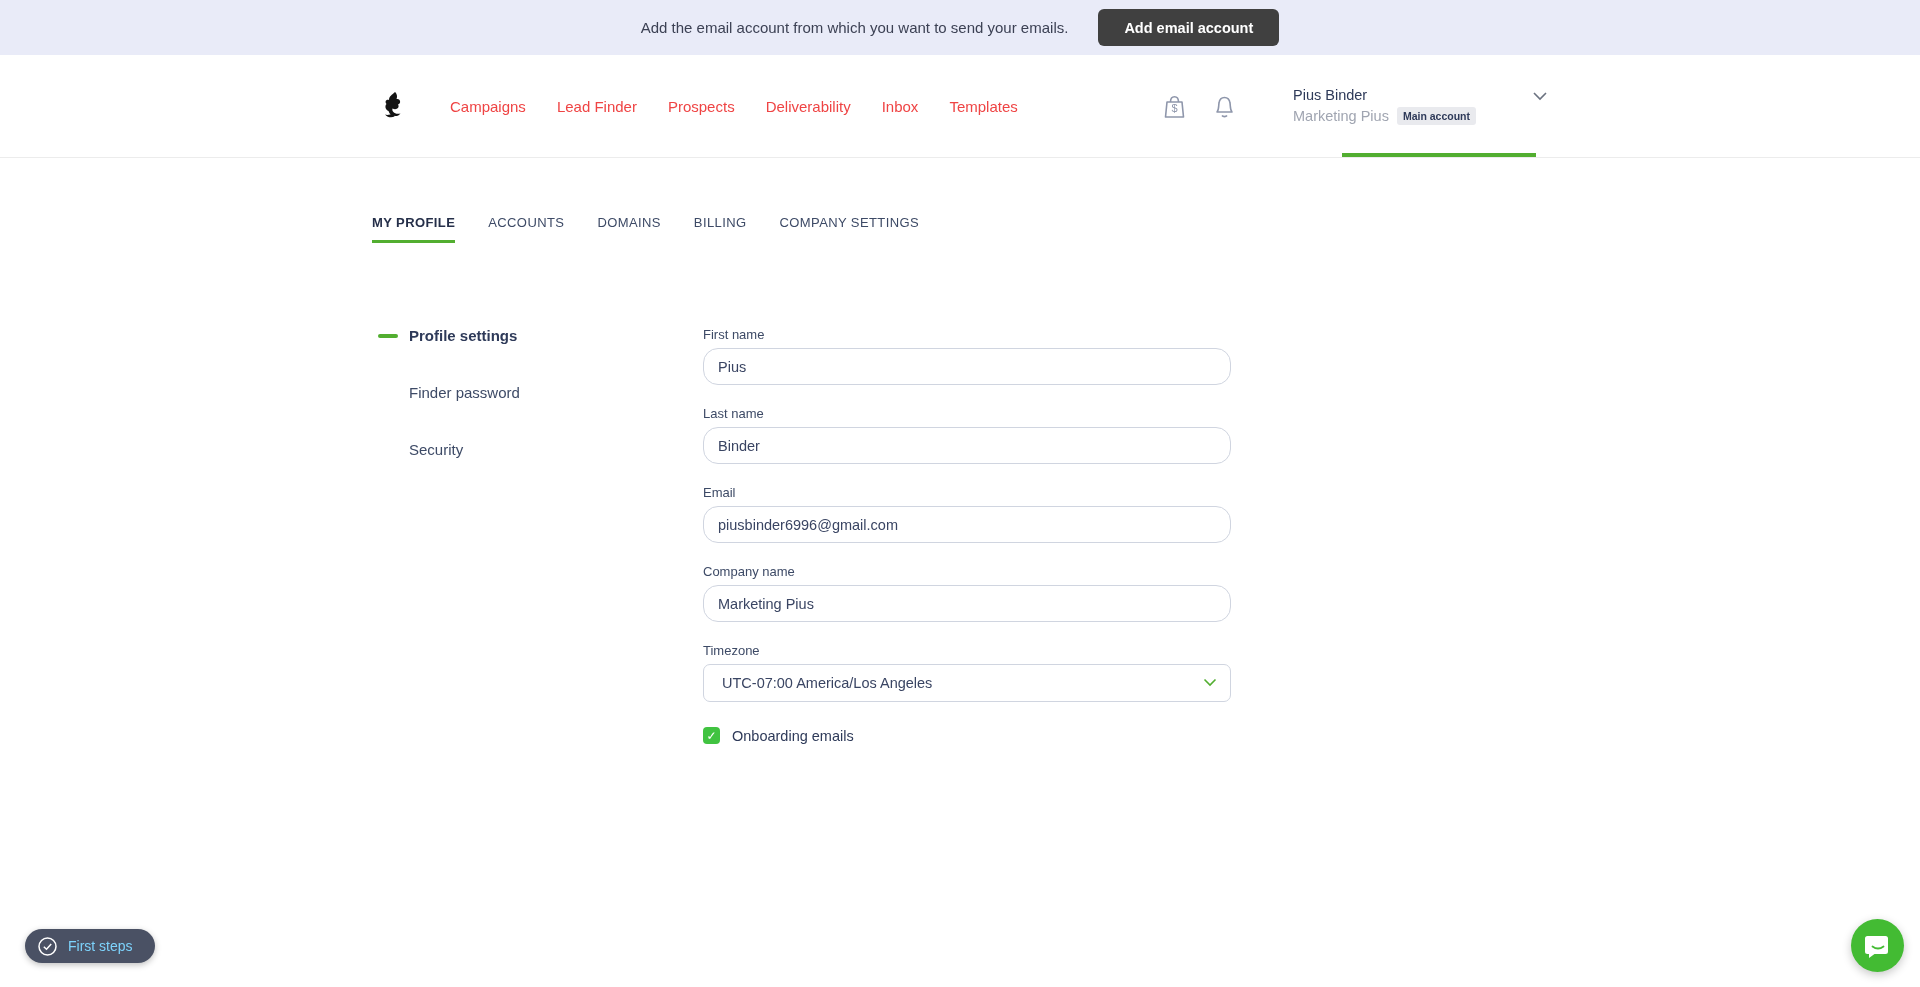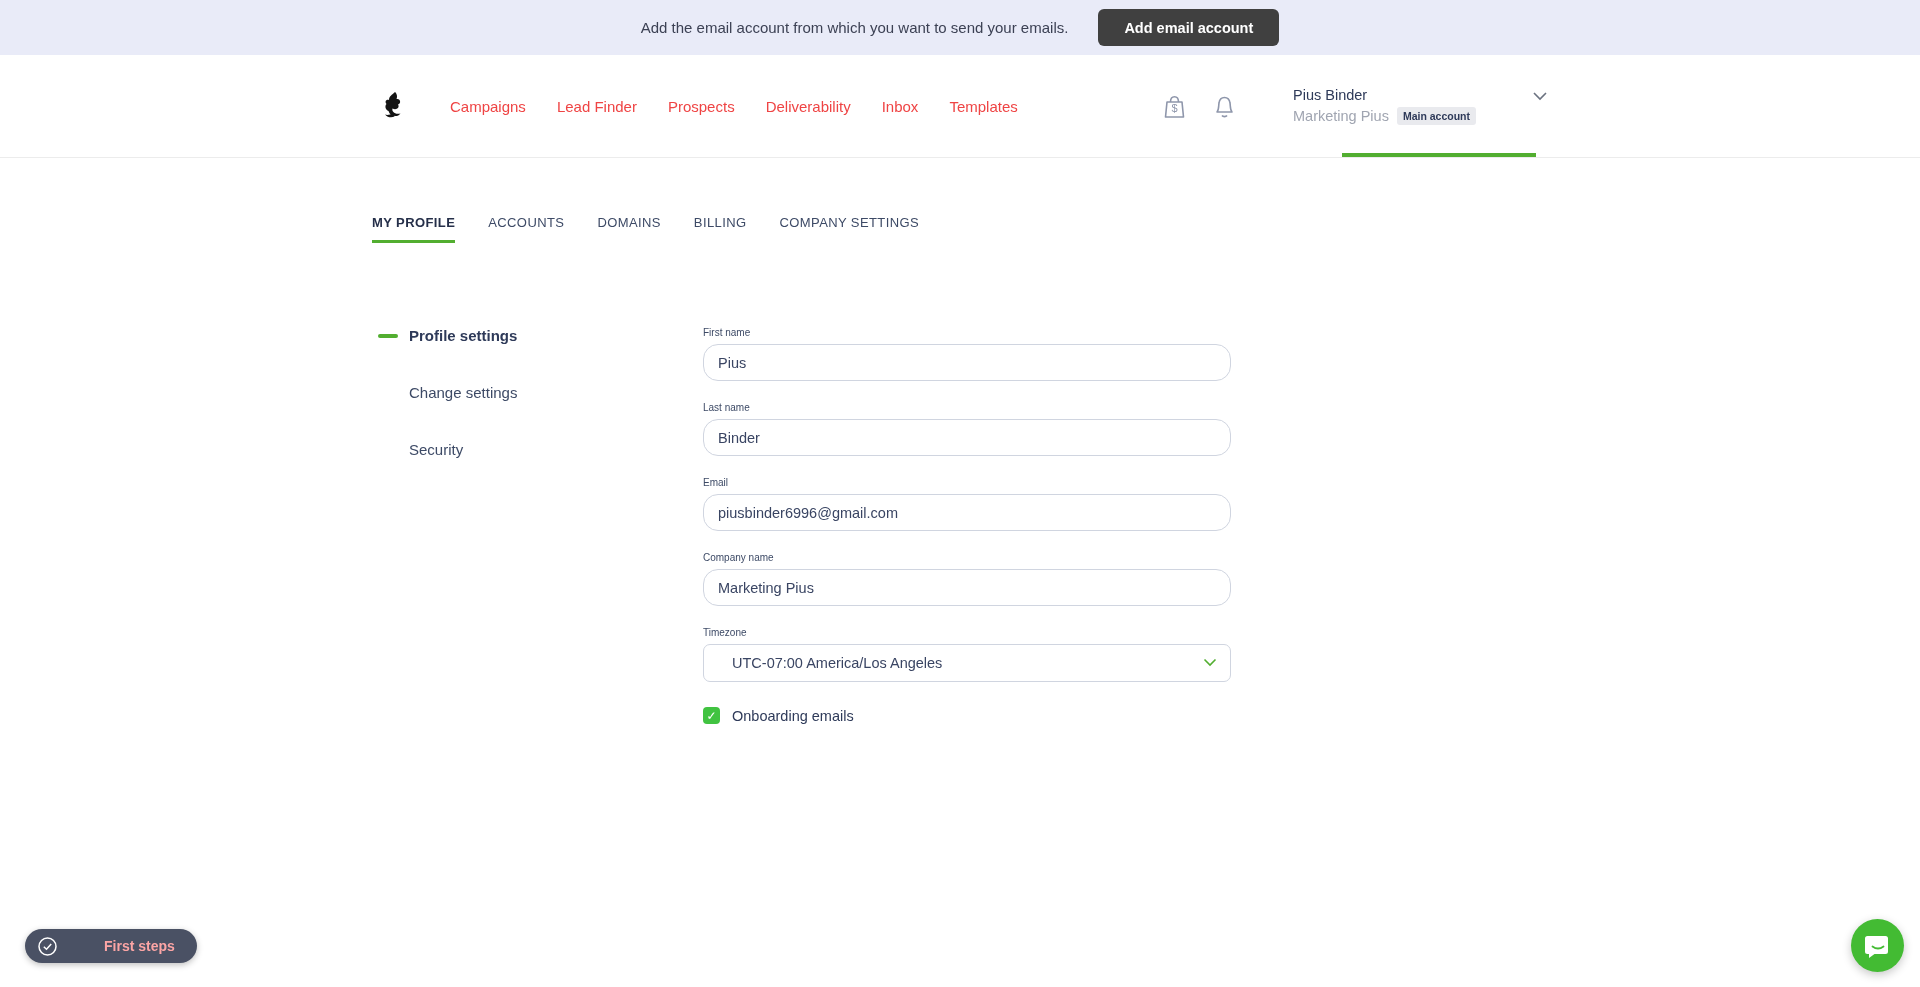--- a/index.html
+++ b/index.html
@@ -47,26 +47,26 @@
   .side-nav { width: 331px; }
   .side-item { display: flex; align-items: center; margin-bottom: 40px; cursor: pointer;
     font-size: 15px; color: #3d4a66; }
   .side-item .dash { width: 20px; height: 4px; background: #52ae30; border-radius: 2px;
     margin-left: 6px; margin-right: 11px; }
   .side-item.active { font-weight: bold; color: #2e3a59; }
   .side-item.plain { padding-left: 37px; }
 
   .form-col { width: 528px; }
   .fgroup { margin-bottom: 21px; }
-  .flabel { display: block; font-size: 10px; color: #3d4a66; margin-bottom: 6px; }
+  .flabel { display: block; font-size: 13px; color: #3d4a66; margin-bottom: 6px; }
   .finput { width: 100%; height: 37px; border: 1px solid #d0d5e0; border-radius: 15px;
     padding: 0 14px; font-size: 14.5px; color: #3a4563;
     font-family: "Liberation Sans", sans-serif; background: #fff; outline: none; }
   .fselect { position: relative; width: 100%; height: 38px; border: 1px solid #d0d5e0;
-    border-radius: 7px; display: flex; align-items: center; padding: 0 28px;
+    border-radius: 7px; display: flex; align-items: center; padding: 0 18px;
     font-size: 14.5px; color: #3a4563; cursor: pointer; background: #fff; }
   .fselect .chev { position: absolute; right: 13px; top: 13px; }
 
   .check-row { display: flex; align-items: center; gap: 12px; margin-top: 25px;
     cursor: pointer; }
   .checkbox { width: 17px; height: 17px; background: #41c341; border-radius: 4px;
     display: flex; align-items: center; justify-content: center; color: #fff;
     font-size: 12px; line-height: 1; }
   .check-label { font-size: 14.5px; color: #2e3a59; }
 
@@ -75,21 +75,21 @@
     color: #c6c8d2; font-weight: bold; font-size: 15px; cursor: default;
     font-family: "Liberation Sans", sans-serif; }
   .btn-save { width: 140px; }
   .btn-cancel { width: 95px; }
 
   
   .first-steps { position: fixed; left: 25px; bottom: 24px; height: 34px;
     background: #4a5164; border-radius: 17px; display: flex; align-items: center;
     gap: 10px; padding: 0 22px 0 12px; cursor: pointer;
     box-shadow: 0 2px 6px rgba(0,0,0,0.25); }
-  .first-steps-label { color: #fca5a5; font-weight: bold; font-size: 14px; margin-left: 36px; }
+  .first-steps-label { color: #7dd3fc; font-weight: normal; font-size: 14px; }
   .intercom { position: fixed; right: 16px; bottom: 15px; width: 53px; height: 53px;
     border-radius: 50%; background: #43bb33; display: flex; align-items: center;
     justify-content: center; cursor: pointer; box-shadow: 0 3px 10px rgba(0,0,0,0.22); }
 </style>
 </head>
 <body>
 
 <div class="banner">
   <span class="banner-msg">Add the email account from which you want to send your emails.</span>
   <button class="banner-btn">Add email account</button>
@@ -153,21 +153,21 @@
   </div>
 </div>
 
 <div class="content">
   <div class="side-nav">
     <div class="side-item active">
       <span class="dash"></span>
       <span>Profile settings</span>
     </div>
     <div class="side-item plain">
-      <span>Change settings</span>
+      <span>Finder password</span>
     </div>
     <div class="side-item plain">
       <span>Security</span>
     </div>
   </div>
 
   <div class="form-col">
     <div class="fgroup">
       <label class="flabel">First name</label>
       <input class="finput" type="text" value="Pius" style="">

